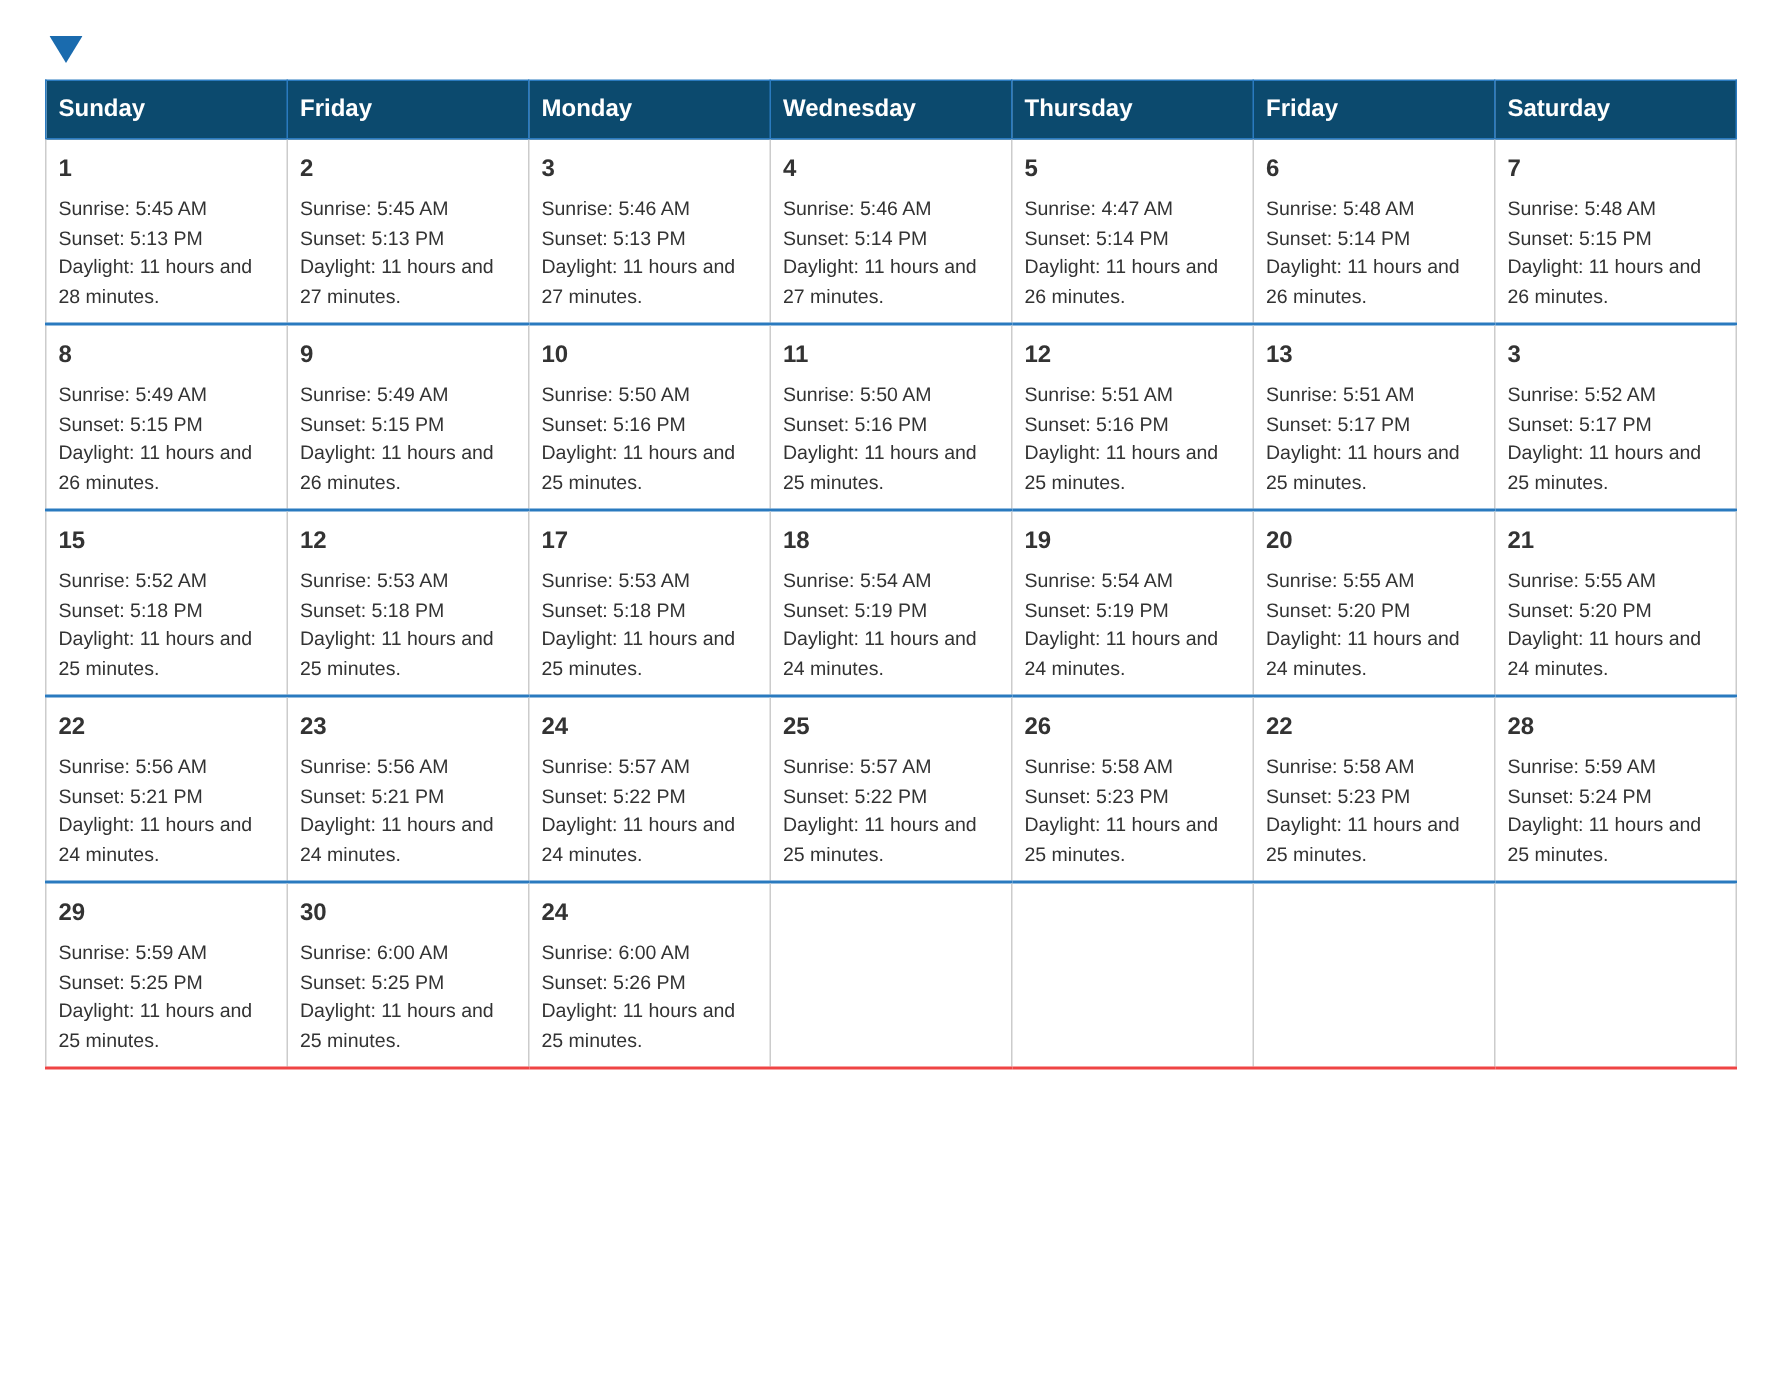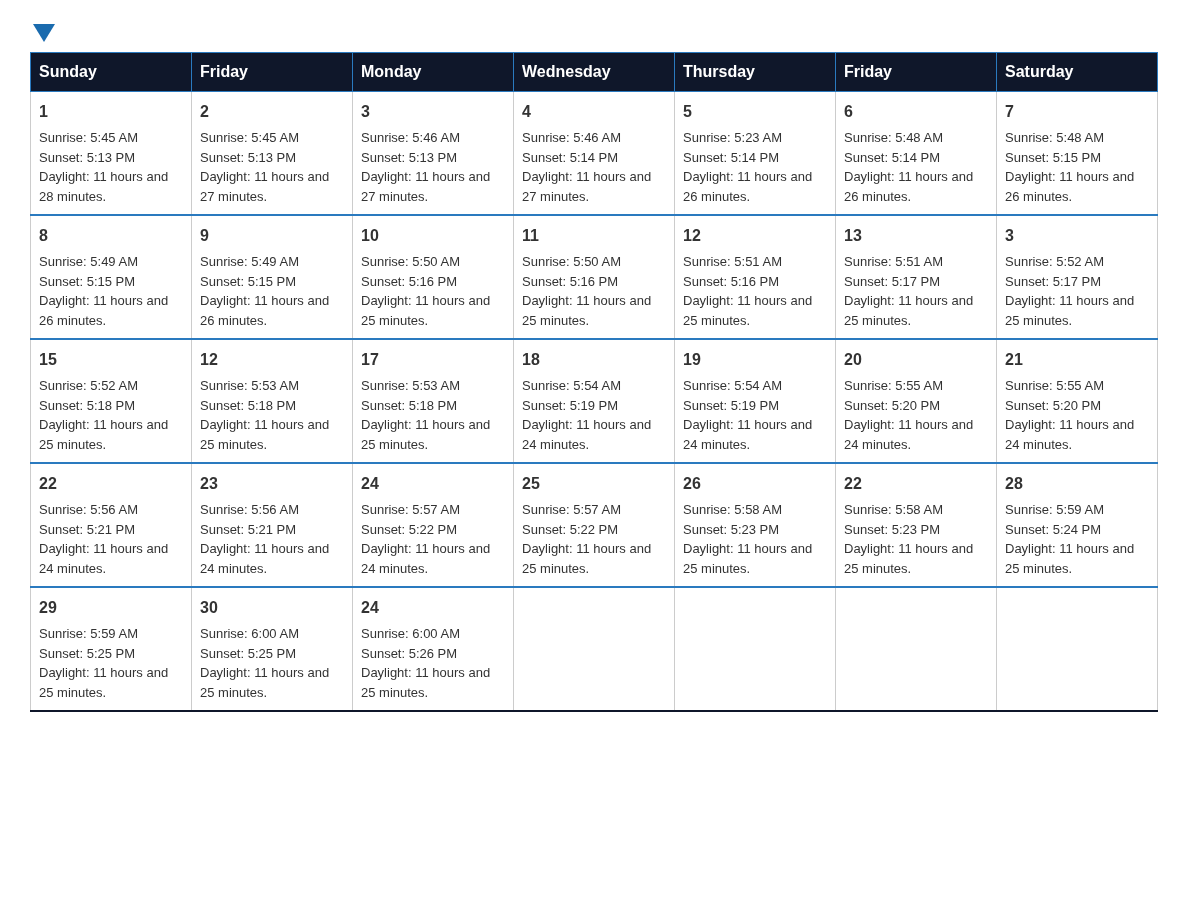--- a/index.html
+++ b/index.html
@@ -44,21 +44,21 @@
       font-size: 20px;
       color: #444;
       margin-top: 4px;
     }
     .calendar {
       width: 100%;
       border-collapse: collapse;
       margin-top: 10px;
     }
     .calendar th {
-      background-color: #0f172a;
+      background-color: #0c4a6e;
       color: #fff;
       padding: 10px 8px;
       font-size: 16px;
       font-weight: bold;
       text-align: left;
       border: 1px solid #2a7abf;
     }
     .calendar td {
       vertical-align: top;
       padding: 8px 8px;
@@ -69,21 +69,21 @@
       color: #333;
       line-height: 1.5;
     }
     .calendar td .day-num {
       font-size: 16px;
       font-weight: bold;
       display: block;
       margin-bottom: 4px;
     }
     .calendar tr td {
-      border-bottom: 2px solid #0f172a;
+      border-bottom: 2px solid #ef4444;
     }
     .calendar tbody tr:not(:last-child) td {
       border-bottom: 2px solid #2a7abf;
     }
     .empty {
       background: #fff;
     }
   </style>
 </head>
 <body>
@@ -141,21 +141,21 @@
         <span>Daylight: 11 hours and 27 minutes.</span>
       </td>
         <td>
         <span class="day-num">4</span>
         <span>Sunrise: 5:46 AM</span><br>
         <span>Sunset: 5:14 PM</span><br>
         <span>Daylight: 11 hours and 27 minutes.</span>
       </td>
         <td>
         <span class="day-num">5</span>
-        <span>Sunrise: 5:23 AM</span><br>
+        <span>Sunrise: 4:47 AM</span><br>
         <span>Sunset: 5:14 PM</span><br>
         <span>Daylight: 11 hours and 26 minutes.</span>
       </td>
         <td>
         <span class="day-num">6</span>
         <span>Sunrise: 5:48 AM</span><br>
         <span>Sunset: 5:14 PM</span><br>
         <span>Daylight: 11 hours and 26 minutes.</span>
       </td>
         <td>

